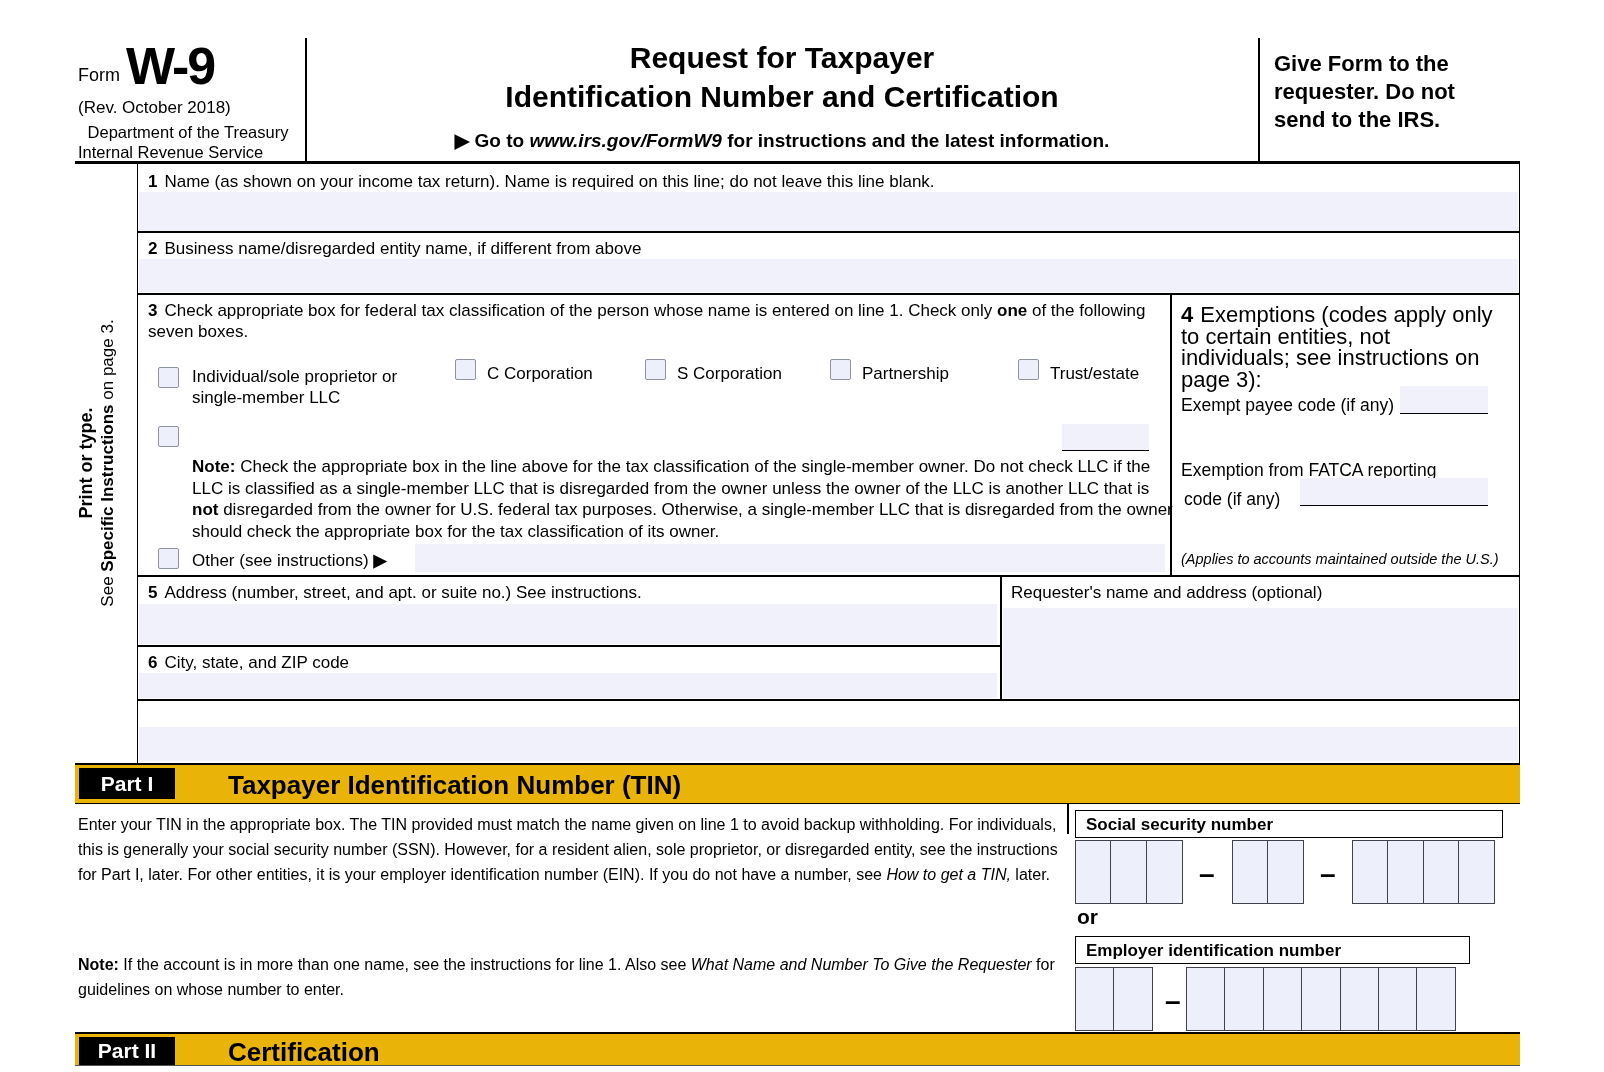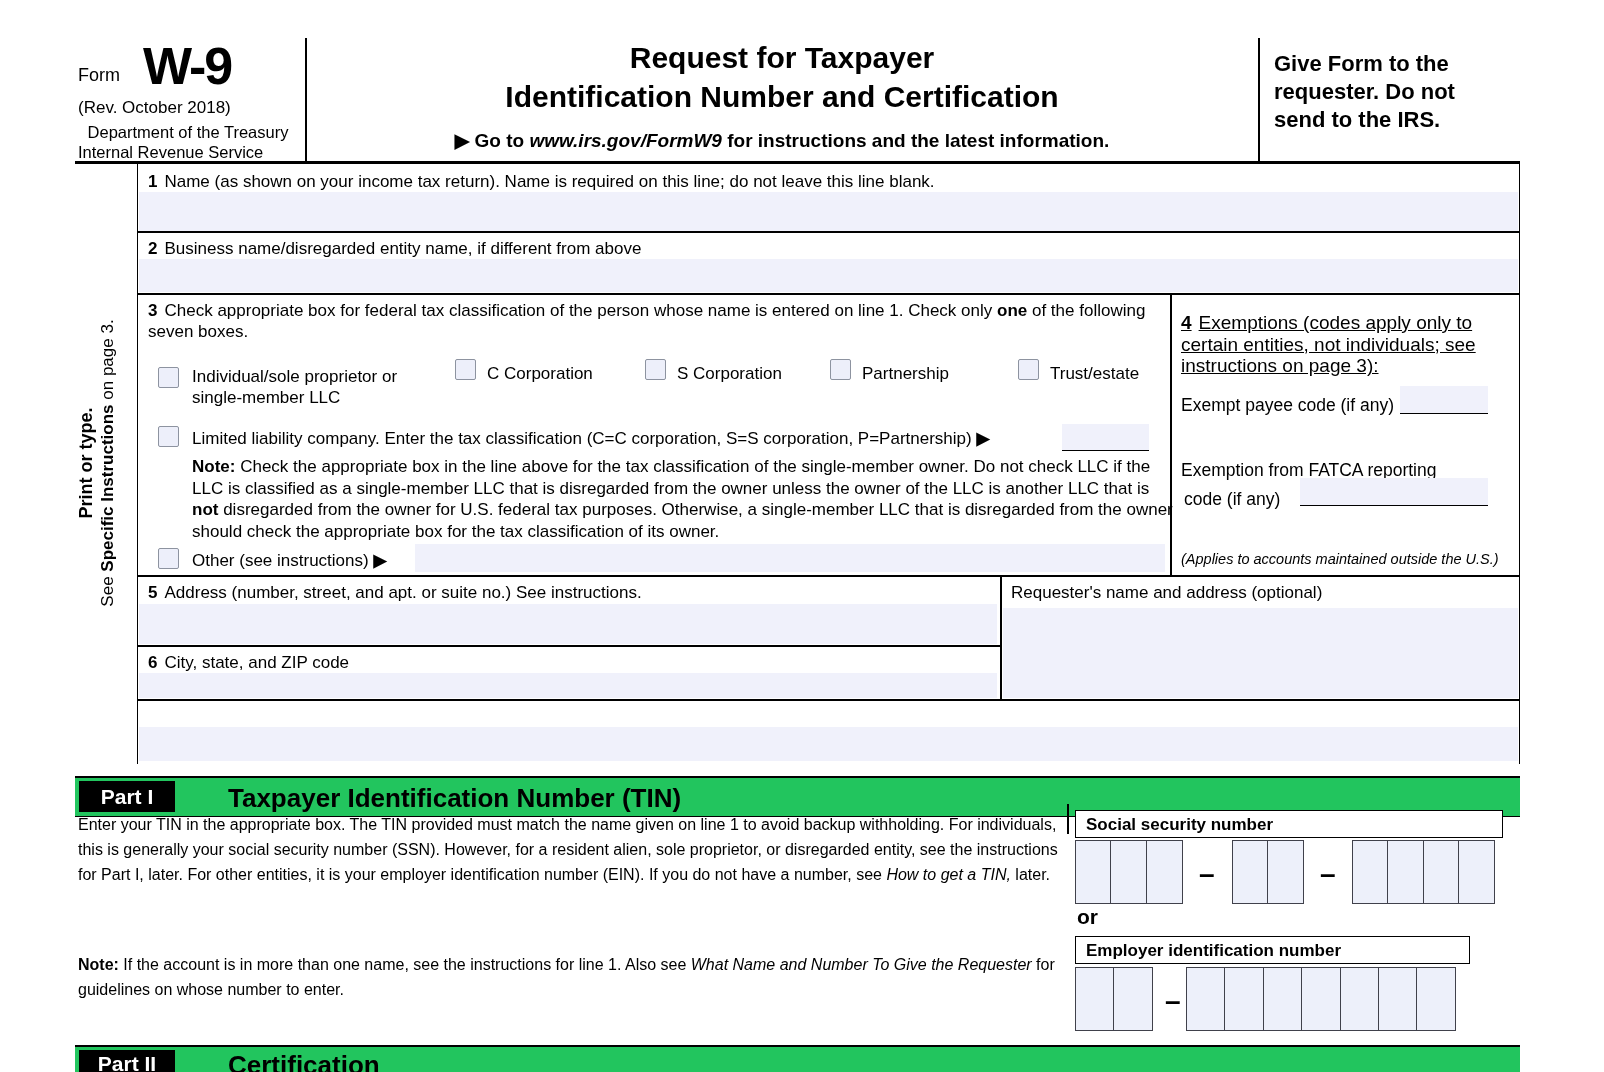--- a/index.html
+++ b/index.html
@@ -12,21 +12,21 @@
   .b { font-weight:bold; }
   .i { font-style:italic; }
   .bi { font-weight:bold; font-style:italic; }
   .num { font-weight:bold; margin-right:7px; }
   .lbl { font-size:17px; line-height:21px; }
   .field { background:#f0f1fb; }
   .blank { background:#f0f1fb; border-bottom:1.8px solid #000; }
   .hline { background:#000; }
   .vline { background:#000; }
   .cb { width:21px; height:21px; background:#edeffa; border:1.5px solid #8d93a0; border-radius:2px; }
-  .part-bar { background:#22c55e; border-top:2.5px solid #000; border-bottom:1.5px solid #000;margin-top:13px; }
+  .part-bar { background:#eab308; border-top:2.5px solid #000; border-bottom:1.5px solid #000; }
   .part-box { position:absolute; left:4px; top:3px; width:96px; height:31px; background:#000;
               color:#fff; font-weight:bold; font-size:21px; text-align:center; line-height:31px; }
   .part-title { position:absolute; left:153px; top:5px; font-weight:bold; font-size:26px; }
   .para { font-size:16px; line-height:25px; }
   .tin-label-box { border:1.6px solid #000; background:#fff; font-weight:bold; font-size:17px;
                    padding:4px 0 0 10px; }
   .digit-group { font-size:0; white-space:nowrap; }
   .digit { display:inline-block; width:37px; height:64px; background:#edf0fa;
            border:1.6px solid #40414b; margin-right:-1.6px; }
   .digit.wide { width:40px; }
@@ -35,21 +35,21 @@
   .vtext-inner { position:absolute; width:600px; height:62px; left:-269px; top:269px;
                  transform:rotate(-90deg); text-align:center; font-size:17px; line-height:22px; }
   .vtext-inner .l1 { font-weight:bold; font-size:18px; }
 </style>
 </head>
 <body>
 
 <div class="page">
 
   <div class="abs" style="left:78px; top:36px; width:220px;">
-    <div style="display:flex; align-items:flex-end; gap:23px; height:56px;">
+    <div style="display:flex; align-items:flex-end; gap:6px; height:56px;">
       <span style="font-size:18px; padding-bottom:6px;">Form</span>
       <span style="font-size:52px; font-weight:bold; letter-spacing:-2px; line-height:52px;">W-9</span>
     </div>
     <div style="font-size:17px; margin-top:6px;">(Rev. October 2018)</div>
     <div style="font-size:16.5px; line-height:19.5px; margin-top:5px;text-align:center;">Department of the Treasury</div>
     <div style="font-size:16.5px; line-height:19.5px;">Internal Revenue Service</div>
   </div>
 
   <div class="abs vline" style="left:305px; top:38px; width:2px; height:124px;"></div>
 
@@ -104,38 +104,35 @@
   <div class="abs cb" style="left:645px; top:359px;"></div>
   <div class="abs lbl" style="left:677px; top:363px;">S Corporation</div>
 
   <div class="abs cb" style="left:830px; top:359px;"></div>
   <div class="abs lbl" style="left:862px; top:363px;">Partnership</div>
 
   <div class="abs cb" style="left:1018px; top:359px;"></div>
   <div class="abs lbl" style="left:1050px; top:363px;">Trust/estate</div>
 
   <div class="abs cb" style="left:158px; top:426px;"></div>
-  <div class="abs lbl" style="left:192px; top:428px; width:880px;">
-    <span>Limited liability company. Enter the tax classification (C=C corporation, S=S corporation, P=Partnership) </span><span class="b">▶</span>
-  </div>
   <div class="abs blank" style="left:1062px; top:424px; width:87px; height:27px;"></div>
 
   <div class="abs lbl" style="left:192px; top:456px; width:982px; line-height:21.5px;">
     <span class="b">Note:</span><span> Check the appropriate box in the line above for the tax classification of the single-member owner.  Do not check LLC if the LLC is classified as a single-member LLC that is disregarded from the owner unless the owner of the LLC is another LLC that is </span><span class="b">not</span><span> disregarded from the owner for U.S. federal tax purposes. Otherwise, a single-member LLC that is disregarded from the owner should check the appropriate box for the tax classification of its owner.</span>
   </div>
 
   <div class="abs cb" style="left:158px; top:548px;"></div>
   <div class="abs lbl" style="left:192px; top:550px;">
     <span>Other (see instructions) </span><span class="b">▶</span>
   </div>
   <div class="abs field" style="left:415px; top:544px; width:750px; height:28px;"></div>
 
   <div class="abs vline" style="left:1170px; top:295px; width:1.5px; height:280px;"></div>
 
-  <div class="abs" style="left:1181px; top:312px; width:315px; font-size:19px; line-height:21.5px;text-decoration:underline;">
+  <div class="abs" style="left:1181px; top:304px; width:315px; font-size:22px; line-height:21.5px;">
     <span class="num">4</span><span>Exemptions (codes apply only to certain entities, not individuals; see instructions on page 3):</span>
   </div>
   <div class="abs" style="left:1181px; top:395px; font-size:17.5px;">Exempt payee code (if any)</div>
   <div class="abs blank" style="left:1400px; top:386px; width:88px; height:28px;"></div>
 
   <div class="abs" style="left:1181px; top:460px; font-size:17.5px;">Exemption from FATCA reporting</div>
   <div class="abs" style="left:1184px; top:489px; font-size:17.5px;">code (if any)</div>
   <div class="abs blank" style="left:1300px; top:478px; width:188px; height:28px;"></div>
 
   <div class="abs i" style="left:1181px; top:551px; font-size:14.5px;">(Applies to accounts maintained outside the U.S.)</div>

